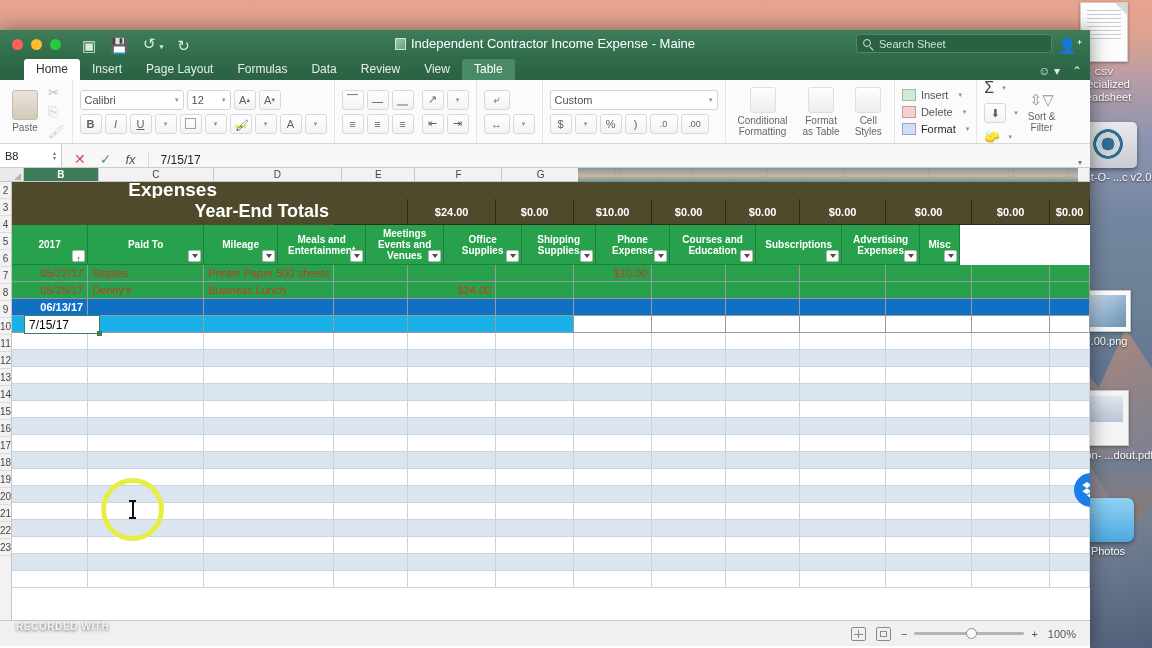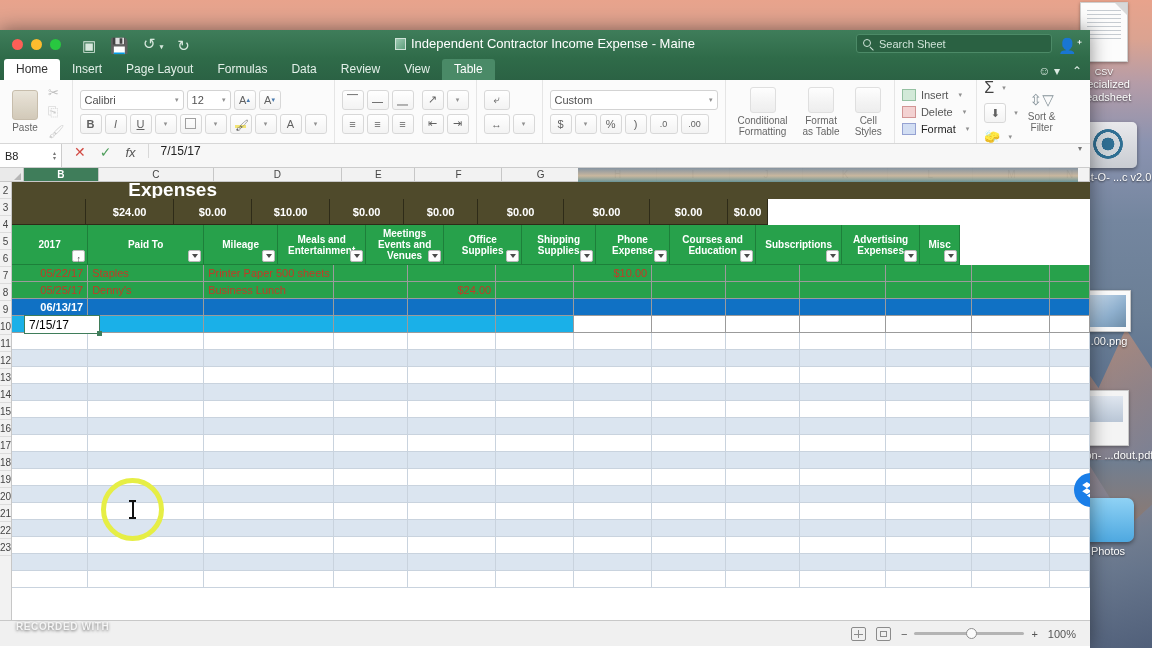--- a/index.html
+++ b/index.html
@@ -125,21 +125,21 @@
   }
   #searchbox .mag:after {
     content:""; position:absolute; right:-4px; bottom:-3px; width:5px; height:1.4px;
     background:#cfe3d8; transform:rotate(45deg);
   }
   #share-btn { position:absolute; right:8px; top:5px; color:#fff; font-size:15px; }
 
   
   #tabs {
     height: 22px; background: linear-gradient(180deg,#2f6b49,#2b6244);
-    display:flex; align-items:flex-end; padding-left:4px; position:relative;
+    display:flex; align-items:flex-end; padding-left:24px; position:relative;
   }
   .tab {
     font-size: 12px; color:#e3f0e9; padding: 3px 12px 4px; cursor:default;
   }
   .tab.active { background:#ffffff; color:#333; border-radius:3px 3px 0 0; }
   .tab.table-tab { background:#4a8a67; color:#fff; border-radius:3px 3px 0 0; }
   #ribbon-right-ico {
     position:absolute; right:8px; bottom:2px; display:flex; gap:12px; color:#dcebe3; font-size:12px;
   }
 
@@ -177,21 +177,21 @@
   }
   .menuline { display:flex; align-items:center; gap:5px; font-size:11px; color:#4a4a4a; }
   .minisq { width:14px; height:12px; border:1px solid #bbb; background:#f0f0f0; }
   .minisq.grn { background:#cfe8d6; border-color:#8dbd9c; }
   .minisq.red { background:#f3cfcf; border-color:#cf8d8d; }
   .minisq.blu { background:#cfdcf3; border-color:#8d9ccf; }
 
   
   #formulabar {
     height: 24px; background:#f7f7f7; border-bottom:1px solid #ccc;
-    display:flex; align-items:flex-start; font-size:12px; color:#222;
+    display:flex; align-items:flex-end; font-size:12px; color:#222;
   }
   #namebox {
     width:62px; height:100%; border-right:1px solid #ccc; background:#fff;
     display:flex; align-items:center; justify-content:space-between; padding:0 5px; font-size:11px;
   }
   #namebox .spin { display:flex; flex-direction:column; font-size:6px; line-height:5px; color:#777; }
   .fbicons { display:flex; align-items:center; gap:14px; padding:0 12px; font-size:14px; }
   .fx-x { color:#d24a43; } .fx-v { color:#4f9e5c; } .fx-f { font-style:italic; color:#555; font-size:13px; }
   #formula-value { padding-left:12px; border-left:1px solid #d8d8d8; }
   #fb-caret { margin-left:auto; color:#777; font-size:8px; padding-right:8px; }
@@ -655,20 +655,21 @@
           <div class="rh">21</div>
           <div class="rh">22</div>
           <div class="rh">23</div>
         </div>
       <div id="cells">
           <div class="grow" style="height: 17px;">
             <div class="cell banner-cell ctr" style="width: 322px; height: 17px; font-size: 19px; justify-content: center;">Expenses</div>
             <div class="cell banner-cell" style="width: 756px; height: 17px;"></div>
           </div>
           <div class="grow" style="height: 26px;">
+            <div class="cell banner-cell" style="width: 322px; height: 26px; font-size: 18px; justify-content: flex-end; padding-right: 4px;">Year-End Totals</div>
             <div class="cell total-cell" style="width: 74px; height: 26px;"></div>
             <div class="cell total-cell" style="width: 88px; height: 26px;">$24.00</div>
             <div class="cell total-cell" style="width: 78px; height: 26px;">$0.00</div>
             <div class="cell total-cell" style="width: 78px; height: 26px;">$10.00</div>
             <div class="cell total-cell" style="width: 74px; height: 26px;">$0.00</div>
             <div class="cell total-cell" style="width: 74px; height: 26px;">$0.00</div>
             <div class="cell total-cell" style="width: 86px; height: 26px;">$0.00</div>
             <div class="cell total-cell" style="width: 86px; height: 26px;">$0.00</div>
             <div class="cell total-cell" style="width: 78px; height: 26px;">$0.00</div>
             <div class="cell total-cell" style="width: 40px; height: 26px;">$0.00</div>

